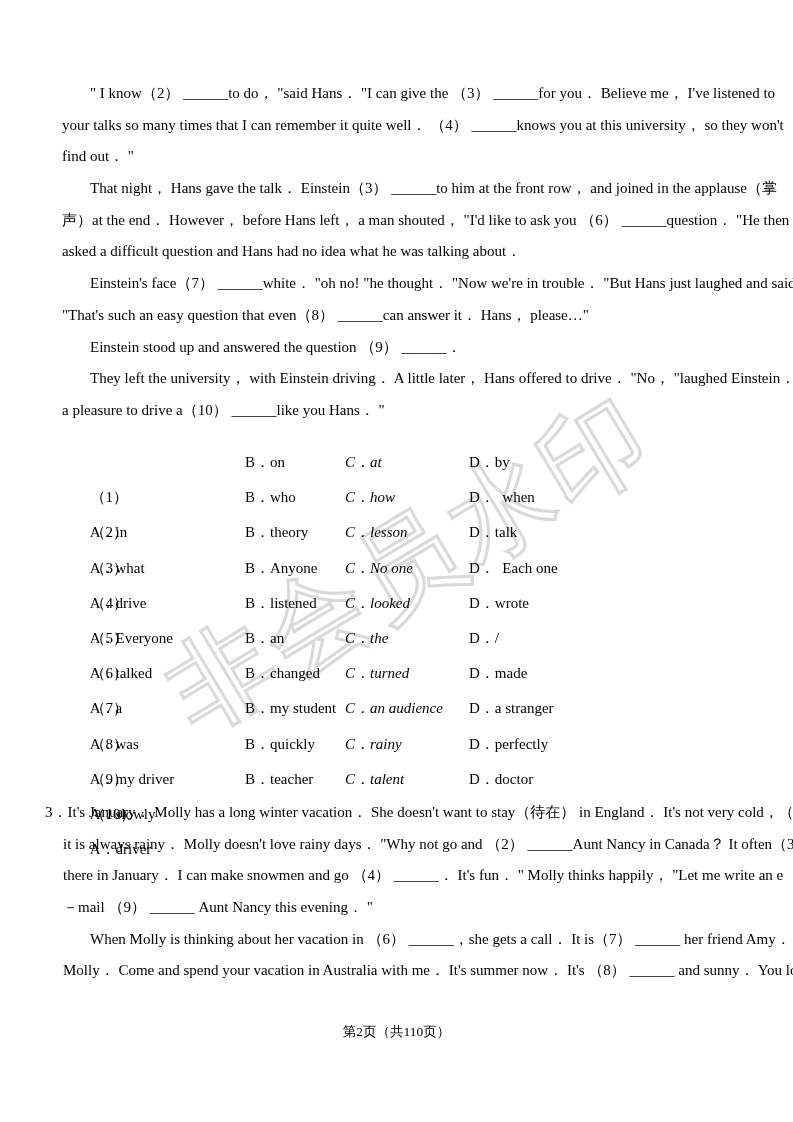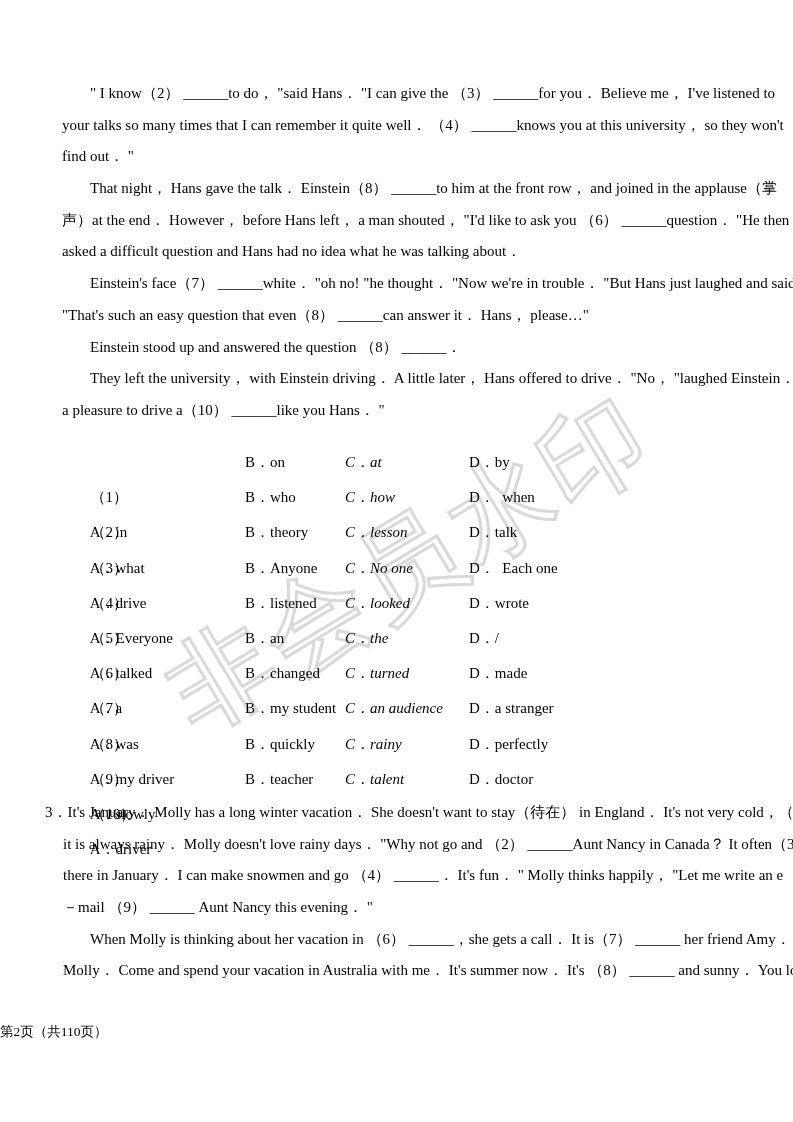--- a/index.html
+++ b/index.html
@@ -33,43 +33,43 @@
   .p3 .i1{padding-left:18px;}
   .p3 .i2{padding-left:45px;}
   .opts{left:68px;top:445px;width:670px;}
   .orow{position:relative;height:35.2px;line-height:35.2px;white-space:pre;}
   .onum{display:inline-block;min-width:35px;}
   .ob{position:absolute;left:157px;top:0;margin-left:20px;}
   .oc{position:absolute;left:277px;top:0;font-style:italic;}
   .od{position:absolute;left:401px;top:0;}
   .footer{
     position:absolute;left:0;right:0;top:1023px;
-    text-align:left;
+    text-align:center;
     font-size:13.5px;
     z-index:1;
   }
 </style>
 </head>
 <body>
 
 <div class="page">
 
   <div class="watermark">非会员水印</div>
 
   <div class="block p2">
 
   <div class="line i2">" I know（2） ______to do， "said Hans． "I can give the （3） ______for you． Believe me， I've listened to</div>
       <div class="line i0">your talks so many times that I can remember it quite well． （4） ______knows you at this university， so they won't</div>
       <div class="line i0">find out． "</div>
-      <div class="line i2">That night， Hans gave the talk． Einstein（8） ______to him at the front row， and joined in the applause（掌</div>
+      <div class="line i2">That night， Hans gave the talk． Einstein（3） ______to him at the front row， and joined in the applause（掌</div>
       <div class="line i0">声）at the end． However， before Hans left， a man shouted， "I'd like to ask you （6） ______question． "He then</div>
       <div class="line i0">asked a difficult question and Hans had no idea what he was talking about．</div>
       <div class="line i2">Einstein's face（7） ______white． "oh no! "he thought． "Now we're in trouble． "But Hans just laughed and said，</div>
       <div class="line i0">"That's such an easy question that even（8） ______can answer it． Hans， please…"</div>
-      <div class="line i2">Einstein stood up and answered the question （8） ______．</div>
+      <div class="line i2">Einstein stood up and answered the question （9） ______．</div>
       <div class="line i2">They left the university， with Einstein driving． A little later， Hans offered to drive． "No， "laughed Einstein． "It's</div>
       <div class="line i0">a pleasure to drive a（10） ______like you Hans． "</div>
     </div>
 
   <div class="block opts">
 
   <div class="orow">
       <span class="onum">（1）</span>
       <span class="oa">A．in</span>
       <span class="ob">B．on</span>

